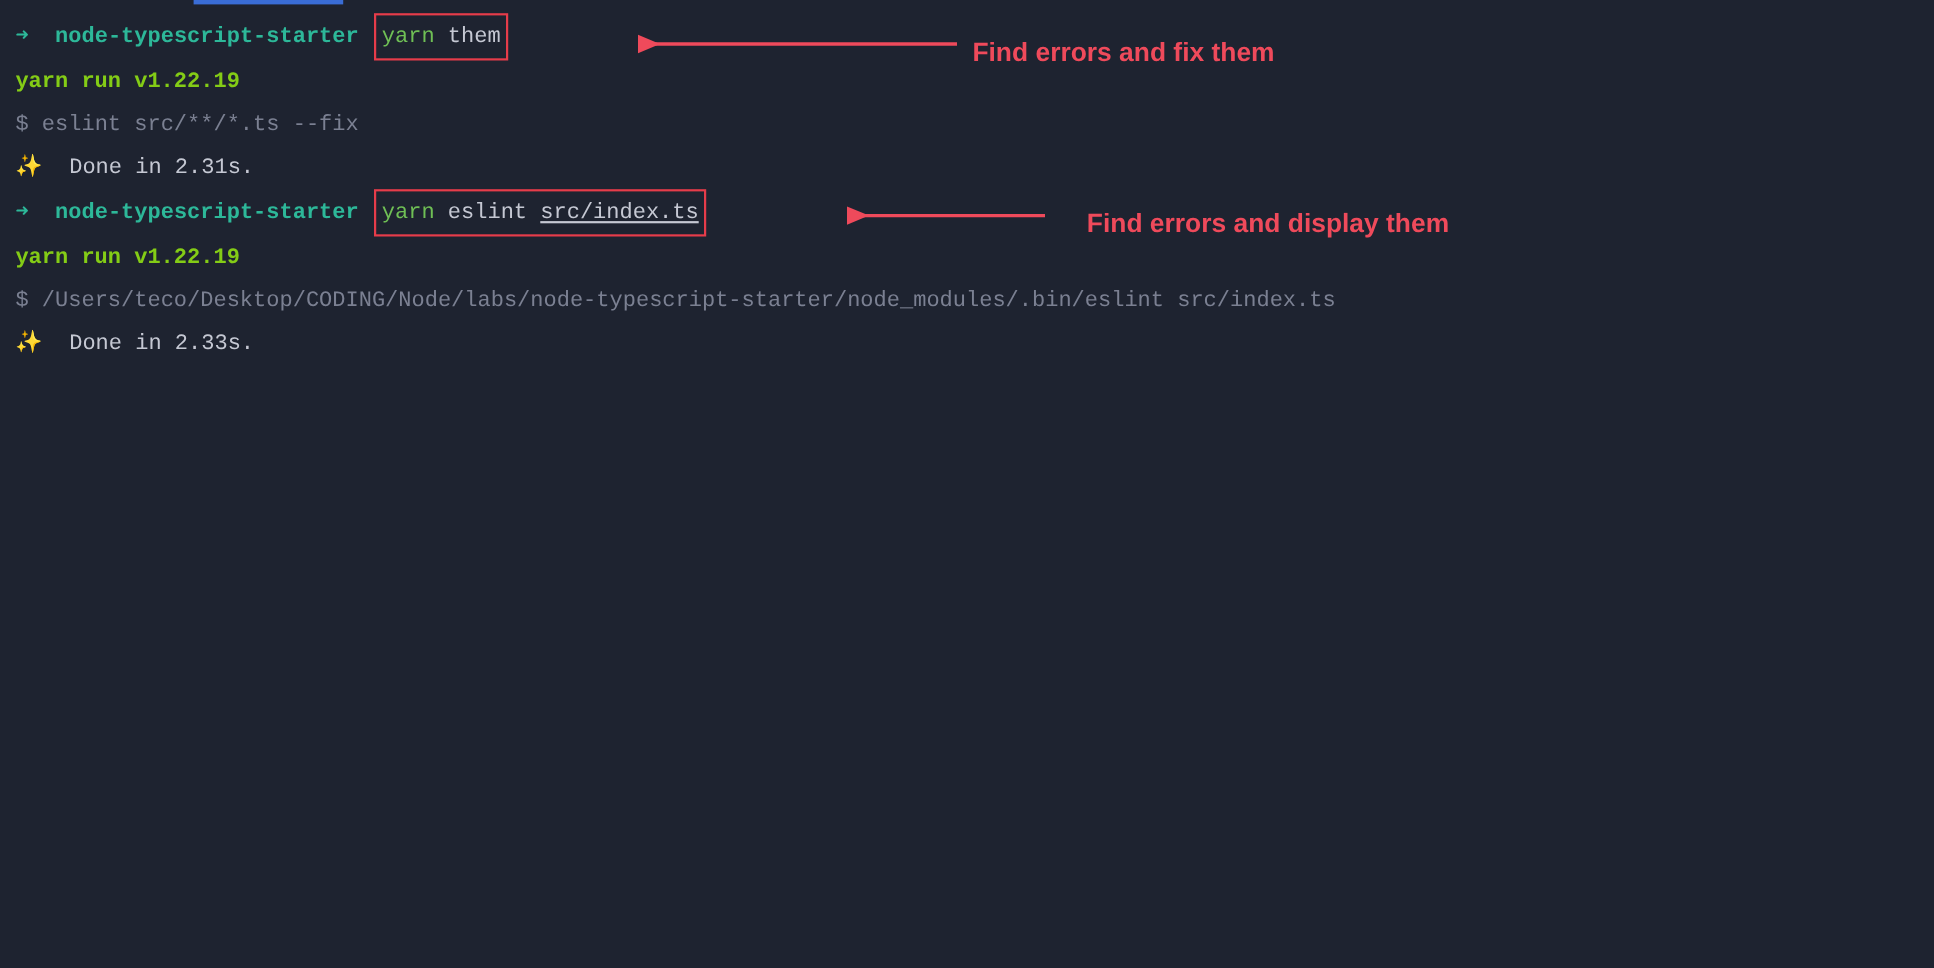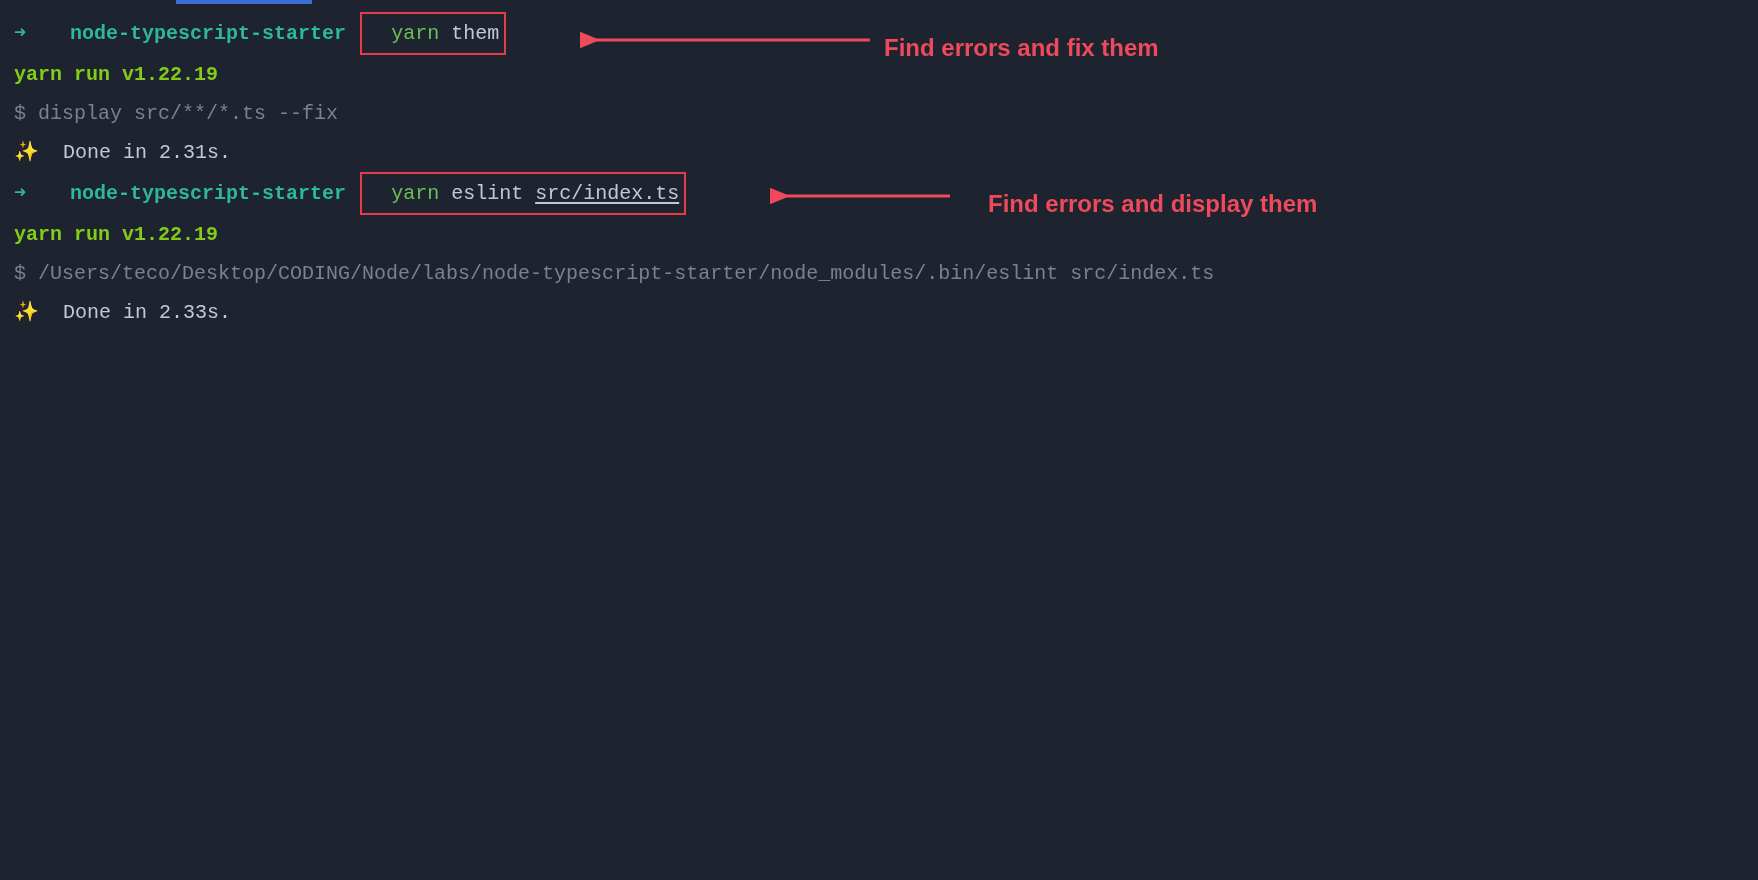--- a/index.html
+++ b/index.html
@@ -21,25 +21,23 @@
     .line {
       white-space: pre;
       color: #c5c8d3;
     }
     .arrow {
       color: #2db899;
     }
     .prompt-dir {
       color: #2db899;
       font-weight: bold;
-      margin-left: 20px;
     }
     .cmd-yarn {
       color: #6fbf55;
-      margin-left: 24px;
     }
     .cmd-plain {
       color: #c5c8d3;
     }
     .cmd-underline {
       text-decoration: underline;
       text-underline-offset: 3px;
       margin-top: 48px;
     }
     .bold-white {
@@ -89,21 +87,21 @@
   </style>
 </head>
 <body>
 
 <div class="tab-highlight"></div>
 
 <div class="terminal">
 
   <div class="line"><span class="arrow">➜</span>  <span class="prompt-dir">node-typescript-starter</span> <span class="box"><span class="cmd-yarn">yarn</span><span class="cmd-plain"> them</span></span></div>
   <div class="line bold-white">yarn run v1.22.19</div>
-  <div class="line"><span class="muted">$</span> <span class="muted">display src/**/*.ts --fix</span></div>
+  <div class="line"><span class="muted">$</span> <span class="muted">eslint src/**/*.ts --fix</span></div>
   <div class="line"><span class="sparkle">✨</span> <span class="cmd-plain"> Done in 2.31s.</span></div>
 
   <div class="line"><span class="arrow">➜</span>  <span class="prompt-dir">node-typescript-starter</span> <span class="box"><span class="cmd-yarn">yarn</span><span class="cmd-plain"> eslint </span><span class="cmd-plain cmd-underline">src/index.ts</span></span></div>
   <div class="line bold-white">yarn run v1.22.19</div>
   <div class="line"><span class="muted">$</span> <span class="muted">/Users/teco/Desktop/CODING/Node/labs/node-typescript-starter/node_modules/.bin/eslint src/index.ts</span></div>
   <div class="line"><span class="sparkle">✨</span> <span class="cmd-plain"> Done in 2.33s.</span></div>
 
 
 </div>
 

